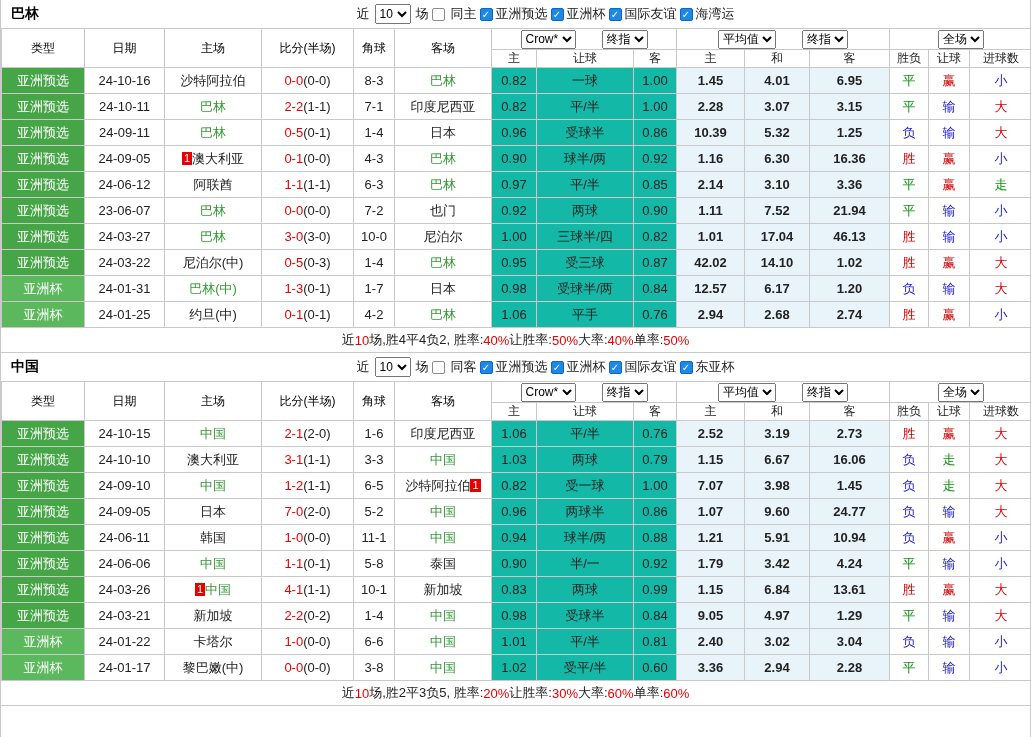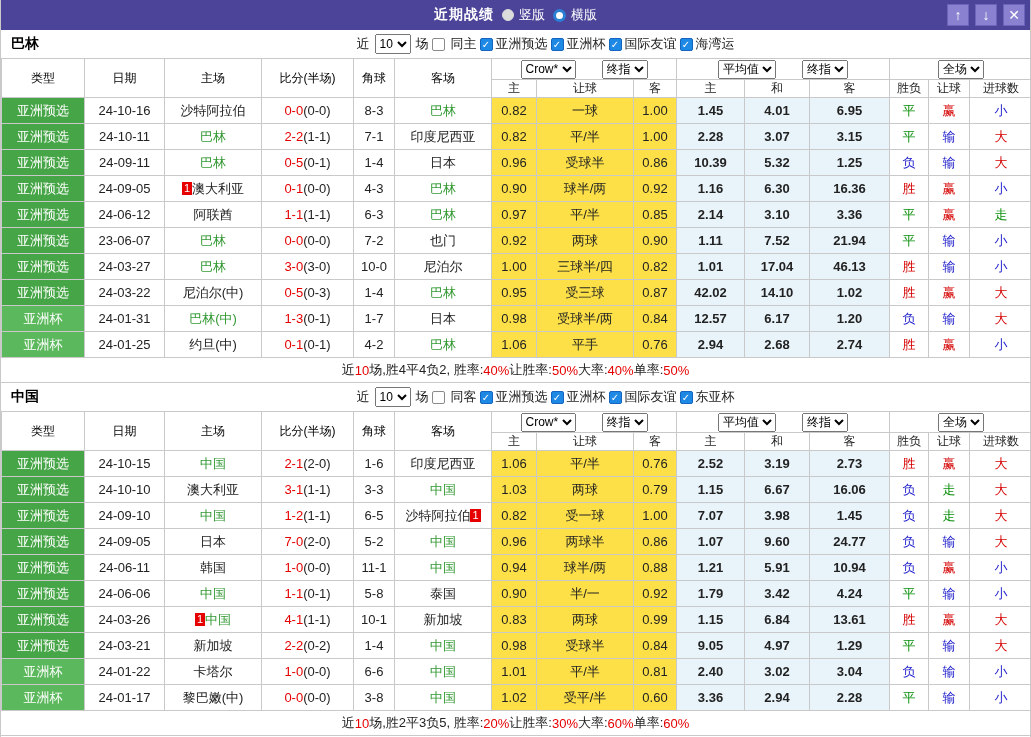--- a/index.html
+++ b/index.html
@@ -29,51 +29,35 @@
   
   table { border-collapse:collapse; table-layout:fixed; width:1031px; text-align:center; }
   th, td { border:1px solid #c9c9c9; padding:0; white-space:nowrap; overflow:hidden; font-weight:normal; }
   thead tr.h1 th { height:21px; font-size:12px; }
   thead tr.h2 th { height:17px; font-size:12px; color:#222; }
   thead select { font-size:12px; height:19px; margin:0 13px; }
   tbody tr { height:26px; font-size:13px; color:#222; }
   td.badge { color:#fff; font-size:13px; }
   td.badge.pre  { background:#46a546; }
   td.badge.cup  { background:#5cb85c; }
-  td.odds { background:#fde047; }
+  td.odds { background:#14b8a6; }
   td.avg  { background:#e9f4fa;font-weight:bold; }
   .focal { color:#339933; }
   .score-main { color:#e60000;margin-top:31px; }
   .mark1 { background:#e60000; color:#fff; font-size:11px; line-height:13px; padding:0 2px; display:inline-block; vertical-align:1px; }
   .res-r { color:#d50000; } .res-g { color:#0b8f0b; } .res-b { color:#2323cc; }
 
   
   .summary { height:25px; display:flex; align-items:center; justify-content:center; font-size:13px; color:#222; border-bottom:1px solid #c9c9c9; }
   .summary .rd { color:#e60000; }
 </style>
 </head>
 <body>
 
 <div class="app">
-  <div class="titlebar">
-    <span class="title">近期战绩</span>
-    <span class="radio-group">
-      <span class="radio unsel"></span>
-      <span class="radio-label">竖版</span>
-    </span>
-    <span class="radio-group">
-      <span class="radio sel"></span>
-      <span class="radio-label">横版</span>
-    </span>
-    <span class="tb-buttons">
-      <span class="tb-btn">↑</span>
-      <span class="tb-btn">↓</span>
-      <span class="tb-btn">✕</span>
-    </span>
-  </div>
   <div id="sections">
       <div class="section-bar">
         <span class="team-name">巴林</span>
         <div class="filters">
           <span>近</span>
           <select><option>10</option></select>
           <span>场</span>
           <span class="cb unchecked"></span>
           <span>同主</span>
           <span class="cb checked">✓</span>

